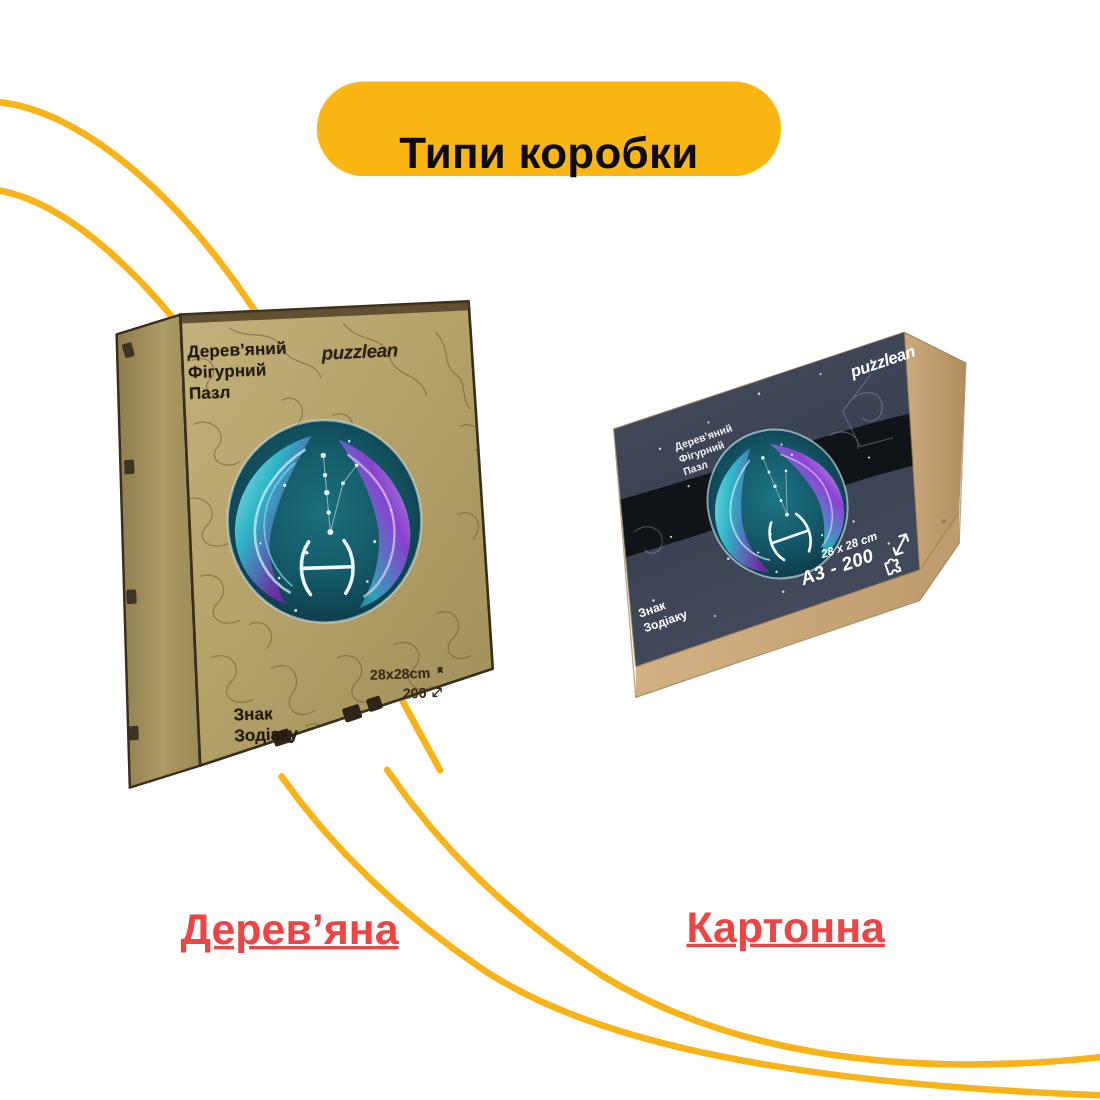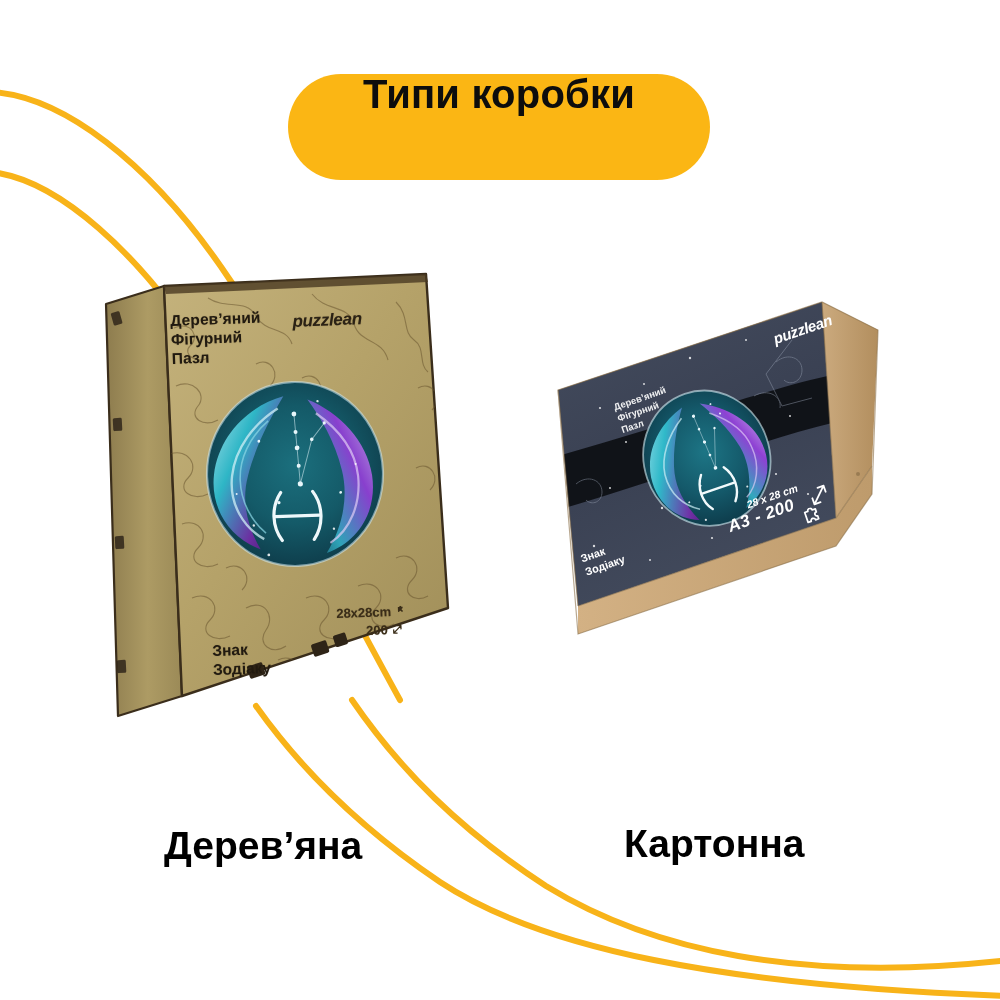--- a/index.html
+++ b/index.html
@@ -11,33 +11,33 @@
   }
   #stage{position:absolute;inset:0;width:1000px;height:1000px;background:#fff;}
 
   
   .swoosh-layer{position:absolute;inset:0;width:1000px;height:1000px;pointer-events:none;}
   .swoosh-back{z-index:1;}
   .swoosh-front{z-index:5;}
 
   
   .title-pill{
-    position:absolute;left:288px;top:74px;width:422px;height:106px;
+    position:absolute;left:288px;top:74px;width:422px;height:86px;
     background:#FBB614;border-radius:53px;z-index:9;
-    display:flex;align-items:flex-start;justify-content:center;
+    display:flex;align-items:flex-end;justify-content:center;
   }
   .title-pill-label{
     font-size:40px;font-weight:700;color:#0d0d0d;letter-spacing:.2px;
     line-height:1;white-space:nowrap;
   }
 
   
   .caption{
-    position:absolute;font-size:39px;font-weight:700;color:#000000;
-    white-space:nowrap;z-index:9;line-height:1;
+    position:absolute;font-size:39px;font-weight:700;color:#ef4444;
+    white-space:nowrap;z-index:9;line-height:1;text-decoration:underline;
   }
   .caption.wooden{left:164px;top:826px;}
   .caption.cardboard{left:624px;top:824px;}
 
   
   .wooden-box{position:absolute;left:96px;top:268px;width:372px;height:472px;z-index:4;}
   .wb-svg{position:absolute;inset:0;}
   
   .wb-front-content{position:absolute;inset:0;pointer-events:none;}
   .wb-txt{

